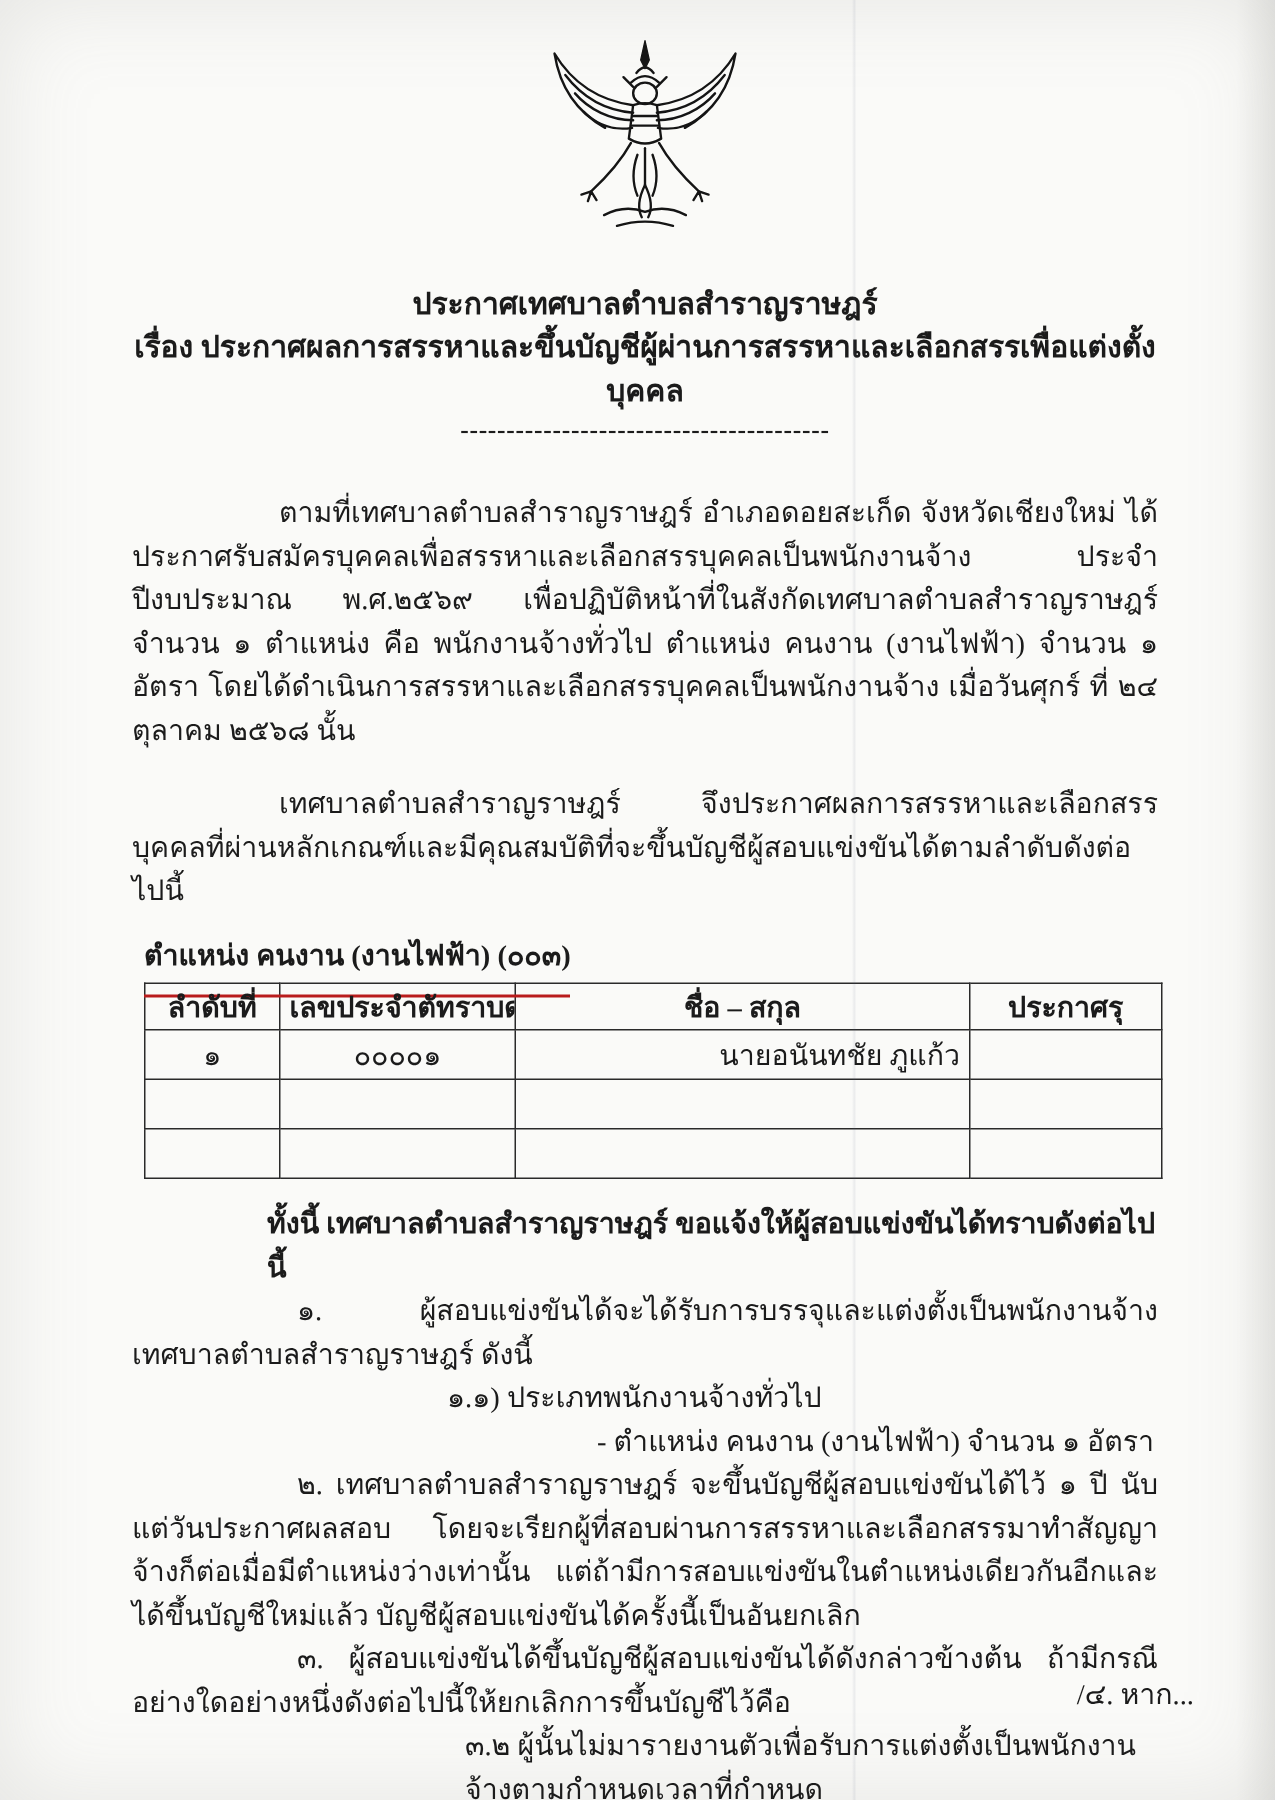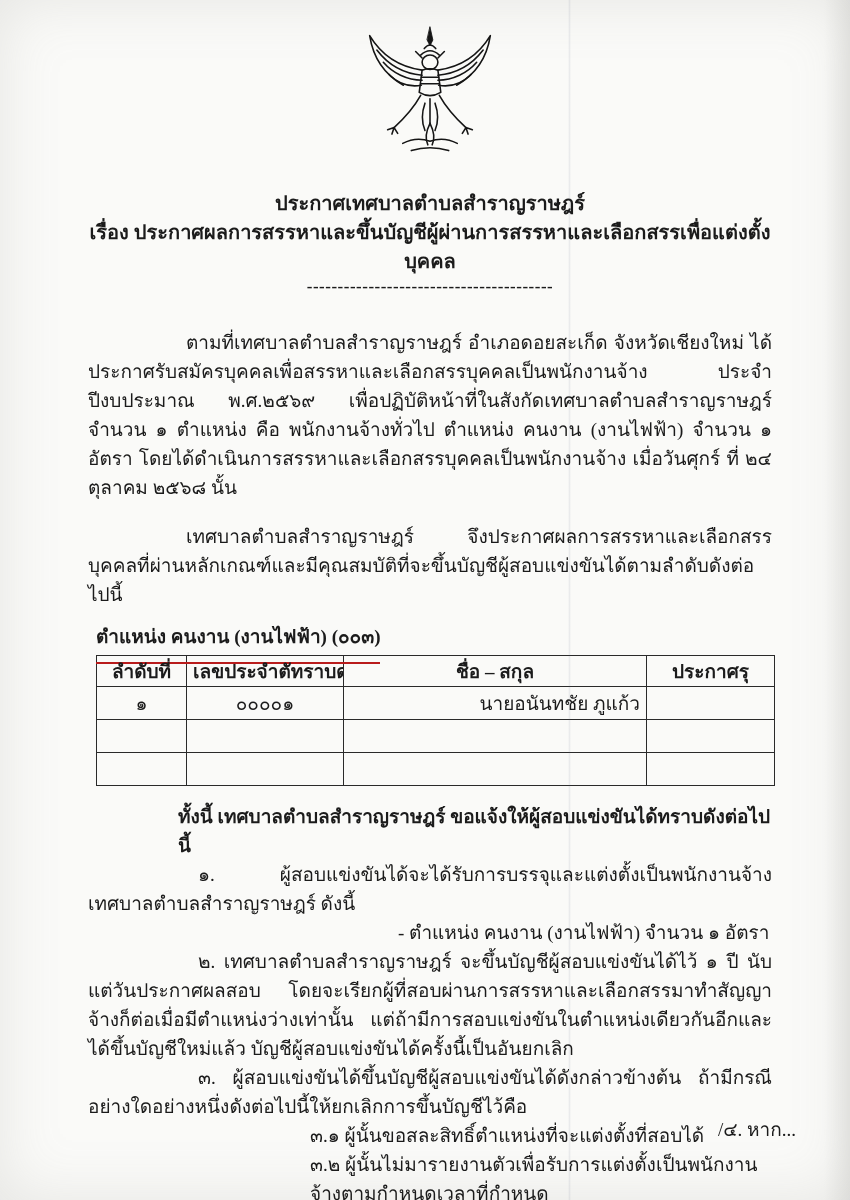--- a/index.html
+++ b/index.html
@@ -159,21 +159,21 @@
         <td></td>
         <td></td>
         <td class="name"></td>
         <td></td>
       </tr>
     </tbody>
   </table>
 
   <div class="notice-head">ทั้งนี้  เทศบาลตำบลสำราญราษฎร์ ขอแจ้งให้ผู้สอบแข่งขันได้ทราบดังต่อไปนี้</div>
   <p class="item">๑. ผู้สอบแข่งขันได้จะได้รับการบรรจุและแต่งตั้งเป็นพนักงานจ้างเทศบาลตำบลสำราญราษฎร์ ดังนี้</p>
+  <div class="sub1">๑.๑)  ประเภทพนักงานจ้างทั่วไป</div>
   <div class="sub2">-  ตำแหน่ง คนงาน (งานไฟฟ้า) จำนวน  ๑  อัตรา</div>
   <p class="item">๒.  เทศบาลตำบลสำราญราษฎร์ จะขึ้นบัญชีผู้สอบแข่งขันได้ไว้ ๑ ปี  นับแต่วันประกาศผลสอบ โดยจะเรียกผู้ที่สอบผ่านการสรรหาและเลือกสรรมาทำสัญญาจ้างก็ต่อเมื่อมีตำแหน่งว่างเท่านั้น  แต่ถ้ามีการสอบแข่งขันในตำแหน่งเดียวกันอีกและได้ขึ้นบัญชีใหม่แล้ว บัญชีผู้สอบแข่งขันได้ครั้งนี้เป็นอันยกเลิก</p>
   <p class="item">๓.  ผู้สอบแข่งขันได้ขึ้นบัญชีผู้สอบแข่งขันได้ดังกล่าวข้างต้น ถ้ามีกรณีอย่างใดอย่างหนึ่งดังต่อไปนี้ให้ยกเลิกการขึ้นบัญชีไว้คือ</p>
-  <div class="sub3">๓.๑ ผู้นั้นขอสละสิทธิ์ตำแหน่งที่จะแต่งตั้งที่สอบได้</div>
   <div class="sub3">๓.๒ ผู้นั้นไม่มารายงานตัวเพื่อรับการแต่งตั้งเป็นพนักงานจ้างตามกำหนดเวลาที่กำหนด</div>
 
   <div class="page-marker">/๔. หาก...</div>
 
 </div>
 
 </body></html>

